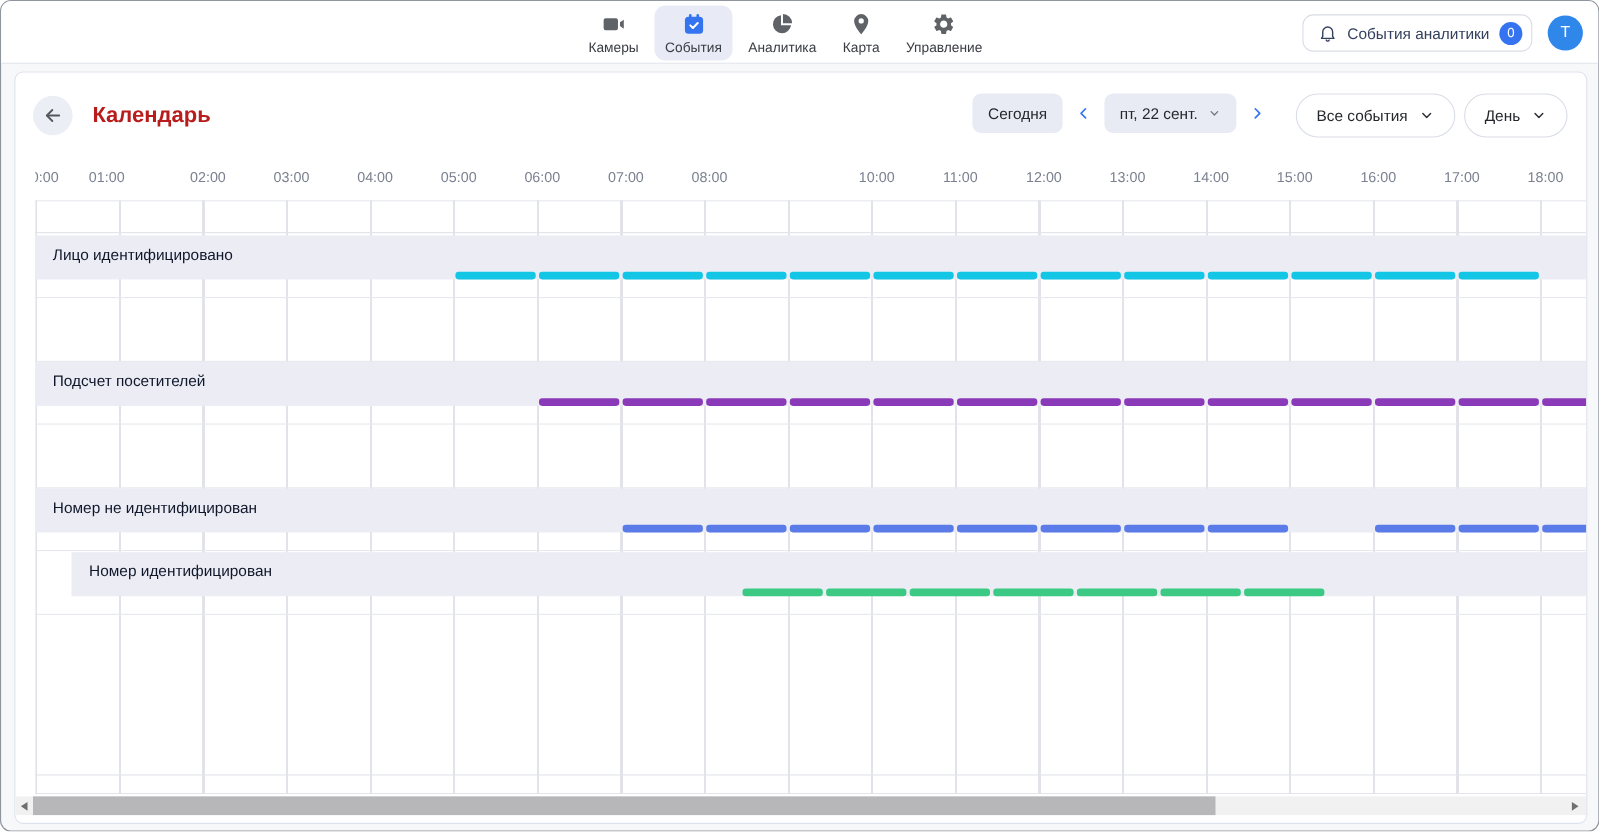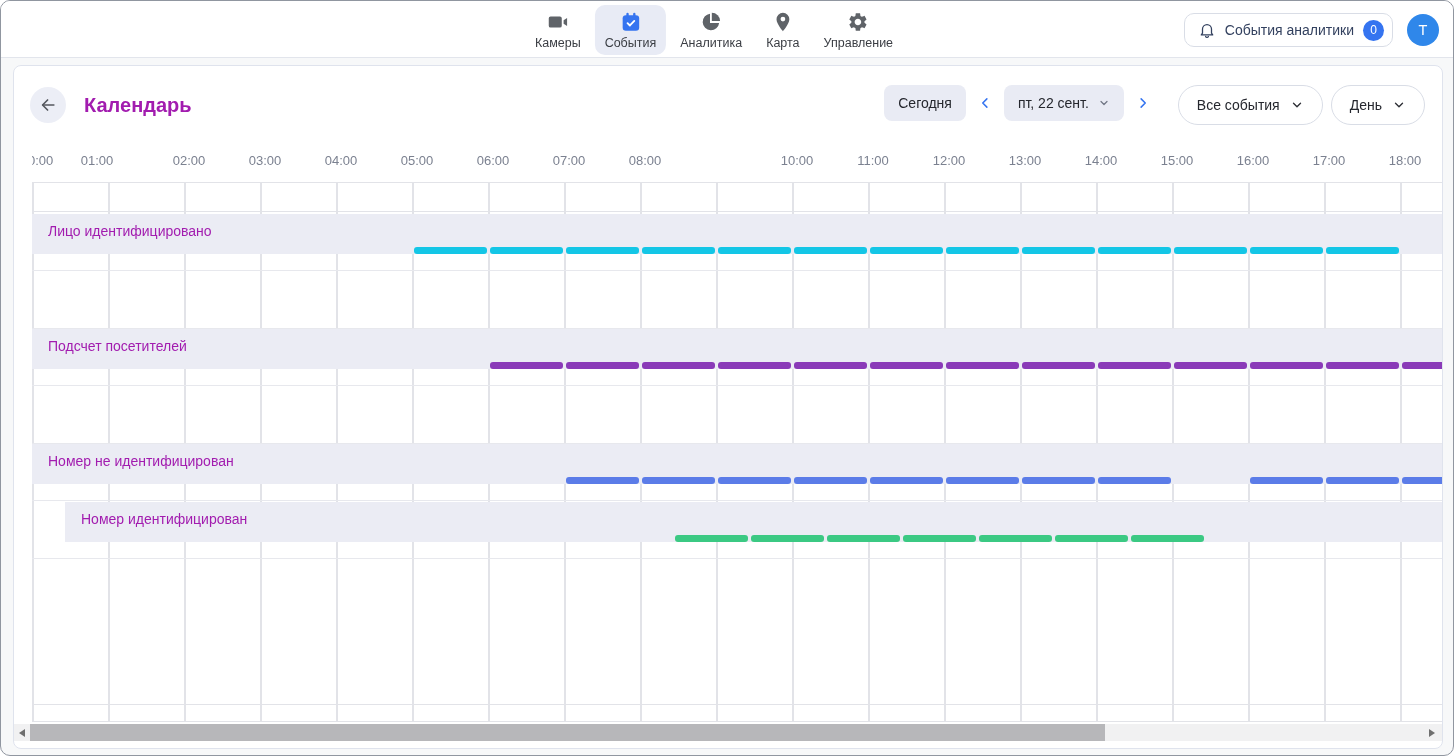--- a/index.html
+++ b/index.html
@@ -20,39 +20,39 @@
   .notif-btn svg { stroke:#33415f; }
   .notif-label { font-size:14px; color:#33415f; }
   .badge { min-width:21px; height:21px; padding:0 6px; border-radius:11px; background:#3574f0; color:#fff; font-size:12px; display:flex; align-items:center; justify-content:center; }
   .avatar { width:32px; height:32px; border-radius:50%; background:#2f87ea; color:#fff; font-size:14.5px; display:flex; align-items:center; justify-content:center; cursor:pointer; }
 
   
   .panel { position:absolute; left:12px; top:64px; width:1430px; height:684px; background:#fff; border:1px solid #dfe3ed; border-radius:8px; overflow:hidden; }
 
   .cal-header { position:absolute; left:16px; right:17px; top:18px; height:42px; display:flex; align-items:center; }
   .back-btn { width:36px; height:36px; border-radius:50%; background:#eceef6; display:flex; align-items:center; justify-content:center; cursor:pointer; flex:0 0 auto; }
-  .page-title { margin-left:18px; font-size:20px; font-weight:600; color:#a21caf; }
+  .page-title { margin-left:18px; font-size:20px; font-weight:600; color:#b91c1c; }
   .header-controls { margin-left:auto; display:flex; align-items:flex-start; }
   .chip { height:36px; border-radius:8px; background:#e9ebf4; display:flex; align-items:center; padding:0 14px; font-size:14px; color:#25272e; cursor:pointer; }
   .navbtn { width:28px; height:36px; display:flex; align-items:center; justify-content:center; cursor:pointer; margin:0 5px; }
   .date-chip { gap:9px; }
   .pill { height:40px; border-radius:20px; border:1px solid #d9dde6; background:#fff; display:flex; align-items:center; gap:10px; padding:0 18px; font-size:14px; color:#25272e; cursor:pointer; }
   .pill-filter { margin-left:16px; }
   .pill-view { margin-left:8px; }
 
   
   .timeline { position:absolute; left:18px; right:0; top:84px; bottom:0; }
   .axis { position:absolute; left:0; right:0; top:0; height:24px; overflow:hidden; }
   .axis span { position:absolute; transform:translateX(-50%); font-size:13px; color:#7b8190; white-space:nowrap; top:3px; }
   .tl-body { position:absolute; left:0; right:0; top:32px; height:540px; overflow:hidden; }
   .gridlines { position:absolute; inset:0; background:repeating-linear-gradient(90deg,#e2e3e8 0px,#e2e3e8 2px,transparent 2px,transparent 76px); }
   .cells-top { position:absolute; left:0; right:0; top:0; height:30px; border-top:1px solid #e2e3e8; border-bottom:1px solid #e2e3e8; }
   .bottom-cells { position:absolute; left:0; right:0; top:522px; height:18px; border-top:1px solid #e2e3e8; border-bottom:1px solid #e2e3e8; }
   .band { position:absolute; left:0; right:0; height:40px; background:#ebecf4; }
-  .band-label { position:absolute; left:16px; top:9px; font-size:14px; color:#a21caf; }
+  .band-label { position:absolute; left:16px; top:9px; font-size:14px; color:#0f172a; }
   .strip { position:absolute; left:0; right:0; height:17px; border-bottom:1px solid #e7e8ed; }
   .seg { position:absolute; bottom:0; height:7px; border-radius:3px; }
 
   
   .hscroll { position:absolute; left:0; right:0; top:658px; height:17px; background:#f1f1f2; cursor:default; }
   .sb-thumb { position:absolute; left:16px; top:0; height:17px; width:1075px; background:#b7b7ba; }
   .sb-arrow { position:absolute; top:0; width:16px; height:17px; display:flex; align-items:center; justify-content:center; cursor:pointer; }
   .sb-arrow.left { left:0; }
   .sb-arrow.right { right:2px; }
   .tri-left { width:0; height:0; border-top:4px solid transparent; border-bottom:4px solid transparent; border-right:6px solid #6f6f6f; }

